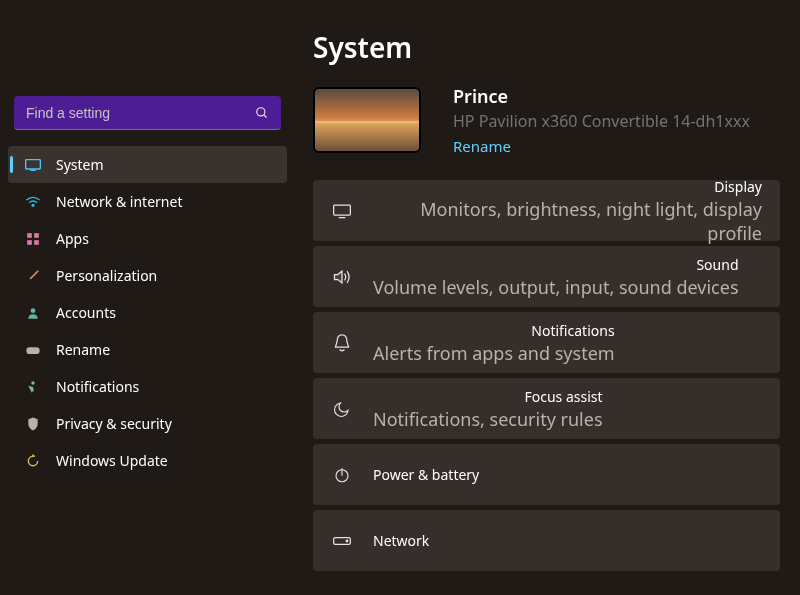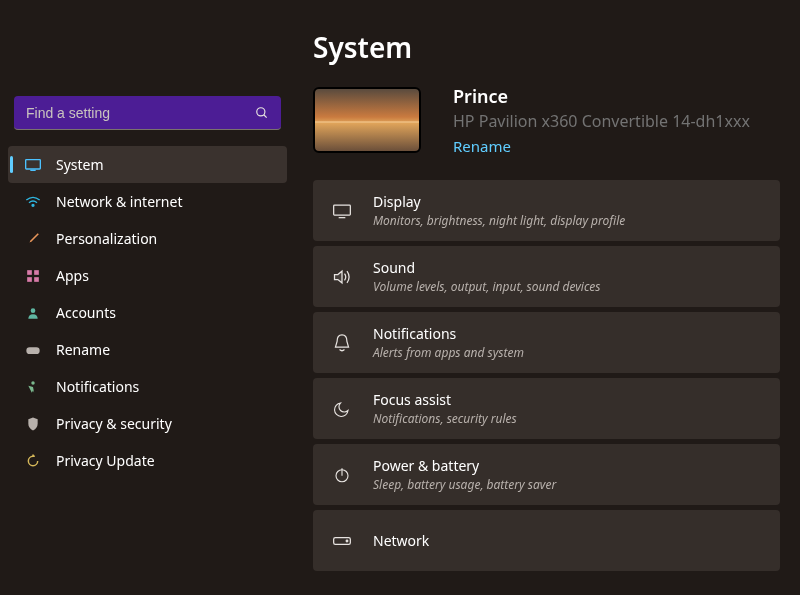--- a/index.html
+++ b/index.html
@@ -95,23 +95,23 @@
     display:flex; align-items:center;
     padding: 0 18px;
     gap: 20px;
     cursor:pointer;
   }
   .list-icon {
     width: 22px; height: 22px; flex-shrink:0;
     display:inline-flex; align-items:center; justify-content:center;
     color:#e8e4e1;
   }
-  .list-text { display:flex; flex-direction:column; }
+  .list-text { display:flex; flex-direction:column;text-align:right; }
   .list-title { font-size: 14px; color:#fff; }
-  .list-sub { font-size: 12px; color:#b8b1ac; margin-top:1px;font-style:italic; }
+  .list-sub { font-size: 18px; color:#b8b1ac; margin-top:1px; }
 
   
   .c-blue{color:#4cc2ff;} .c-cyan{color:#2fb6e0;} .c-orange{color:#e8955a;}
   .c-pink{color:#d77aa8;} .c-teal{color:#5fb6a2;} .c-grey{color:#b8b1ac;}
   .c-green{color:#7ab88e;} .c-yellow{color:#d6b85a;}
 
   svg { display:block; }
 </style>
 </head>
 <body>
@@ -140,39 +140,39 @@
       <span class="nav-icon c-cyan">
         <svg width="16" height="12" viewBox="0 0 24 18" fill="none" stroke="currentColor" stroke-width="2">
             <path d="M2 6 Q12 -2 22 6"></path>
             <path d="M6 10 Q12 5 18 10"></path>
             <circle cx="12" cy="14" r="1.5" fill="currentColor"></circle>
           </svg>
       </span>
       <span class="nav-label">Network &amp; internet</span>
     </li>
     <li class="nav-item">
-      <span class="nav-icon c-orange">
-        <svg width="14" height="14" viewBox="0 0 24 24" fill="currentColor">
-            <path d="M20 2 L22 4 L10 16 L6 18 L8 14 Z"></path>
-          </svg>
-      </span>
-      <span class="nav-label">Personalization</span>
-    </li>
-    <li class="nav-item">
       <span class="nav-icon c-pink">
         <svg width="14" height="14" viewBox="0 0 24 24" fill="currentColor">
             <rect x="2" y="2" width="8" height="8"></rect>
             <rect x="14" y="2" width="8" height="8"></rect>
             <rect x="2" y="14" width="8" height="8"></rect>
             <rect x="14" y="14" width="8" height="8"></rect>
           </svg>
       </span>
       <span class="nav-label">Apps</span>
     </li>
     <li class="nav-item">
+      <span class="nav-icon c-orange">
+        <svg width="14" height="14" viewBox="0 0 24 24" fill="currentColor">
+            <path d="M20 2 L22 4 L10 16 L6 18 L8 14 Z"></path>
+          </svg>
+      </span>
+      <span class="nav-label">Personalization</span>
+    </li>
+    <li class="nav-item">
       <span class="nav-icon c-teal">
         <svg width="14" height="14" viewBox="0 0 24 24" fill="currentColor">
             <circle cx="12" cy="8" r="4"></circle>
             <path d="M4 22 Q4 14 12 14 Q20 14 20 22 Z"></path>
           </svg>
       </span>
       <span class="nav-label">Accounts</span>
     </li>
     <li class="nav-item">
       <span class="nav-icon c-grey">
@@ -199,21 +199,21 @@
       </span>
       <span class="nav-label">Privacy &amp; security</span>
     </li>
     <li class="nav-item">
       <span class="nav-icon c-yellow">
         <svg width="14" height="14" viewBox="0 0 24 24" fill="none" stroke="currentColor" stroke-width="2.5">
             <path d="M20 12 A8 8 0 1 1 12 4"></path>
             <polyline points="12,1 12,4 15,4" fill="currentColor"></polyline>
           </svg>
       </span>
-      <span class="nav-label">Privacy Update</span>
+      <span class="nav-label">Windows Update</span>
     </li>
   </ul>
 </div>
 
 <div class="main">
   <h1 class="page-title">System</h1>
 
   <div class="device-card">
     <div class="device-thumb"></div>
     <div class="device-info">
@@ -279,21 +279,20 @@
 
     <div class="list-item">
       <span class="list-icon">
         <svg width="18" height="18" viewBox="0 0 24 24" fill="none" stroke="currentColor" stroke-width="1.5">
             <circle cx="12" cy="13" r="8"></circle>
             <line x1="12" y1="3" x2="12" y2="13"></line>
           </svg>
       </span>
       <div class="list-text">
         <span class="list-title">Power &amp; battery</span>
-        <span class="list-sub">Sleep, battery usage, battery saver</span>
       </div>
     </div>
 
     <div class="list-item">
       <span class="list-icon">
         <svg width="20" height="12" viewBox="0 0 24 12" fill="none" stroke="currentColor" stroke-width="1.5">
             <rect x="2" y="2" width="20" height="8" rx="2"></rect>
             <circle cx="18" cy="6" r="1" fill="currentColor"></circle>
           </svg>
       </span>

